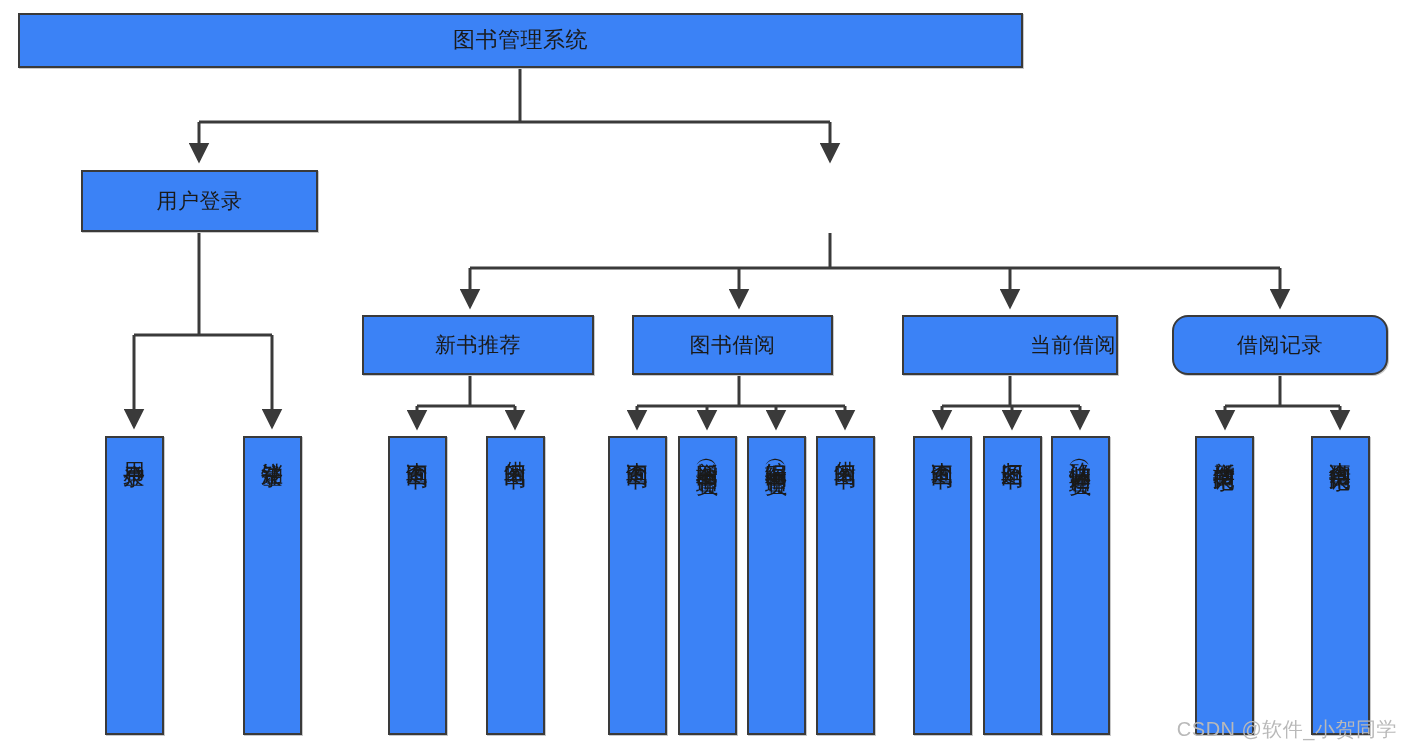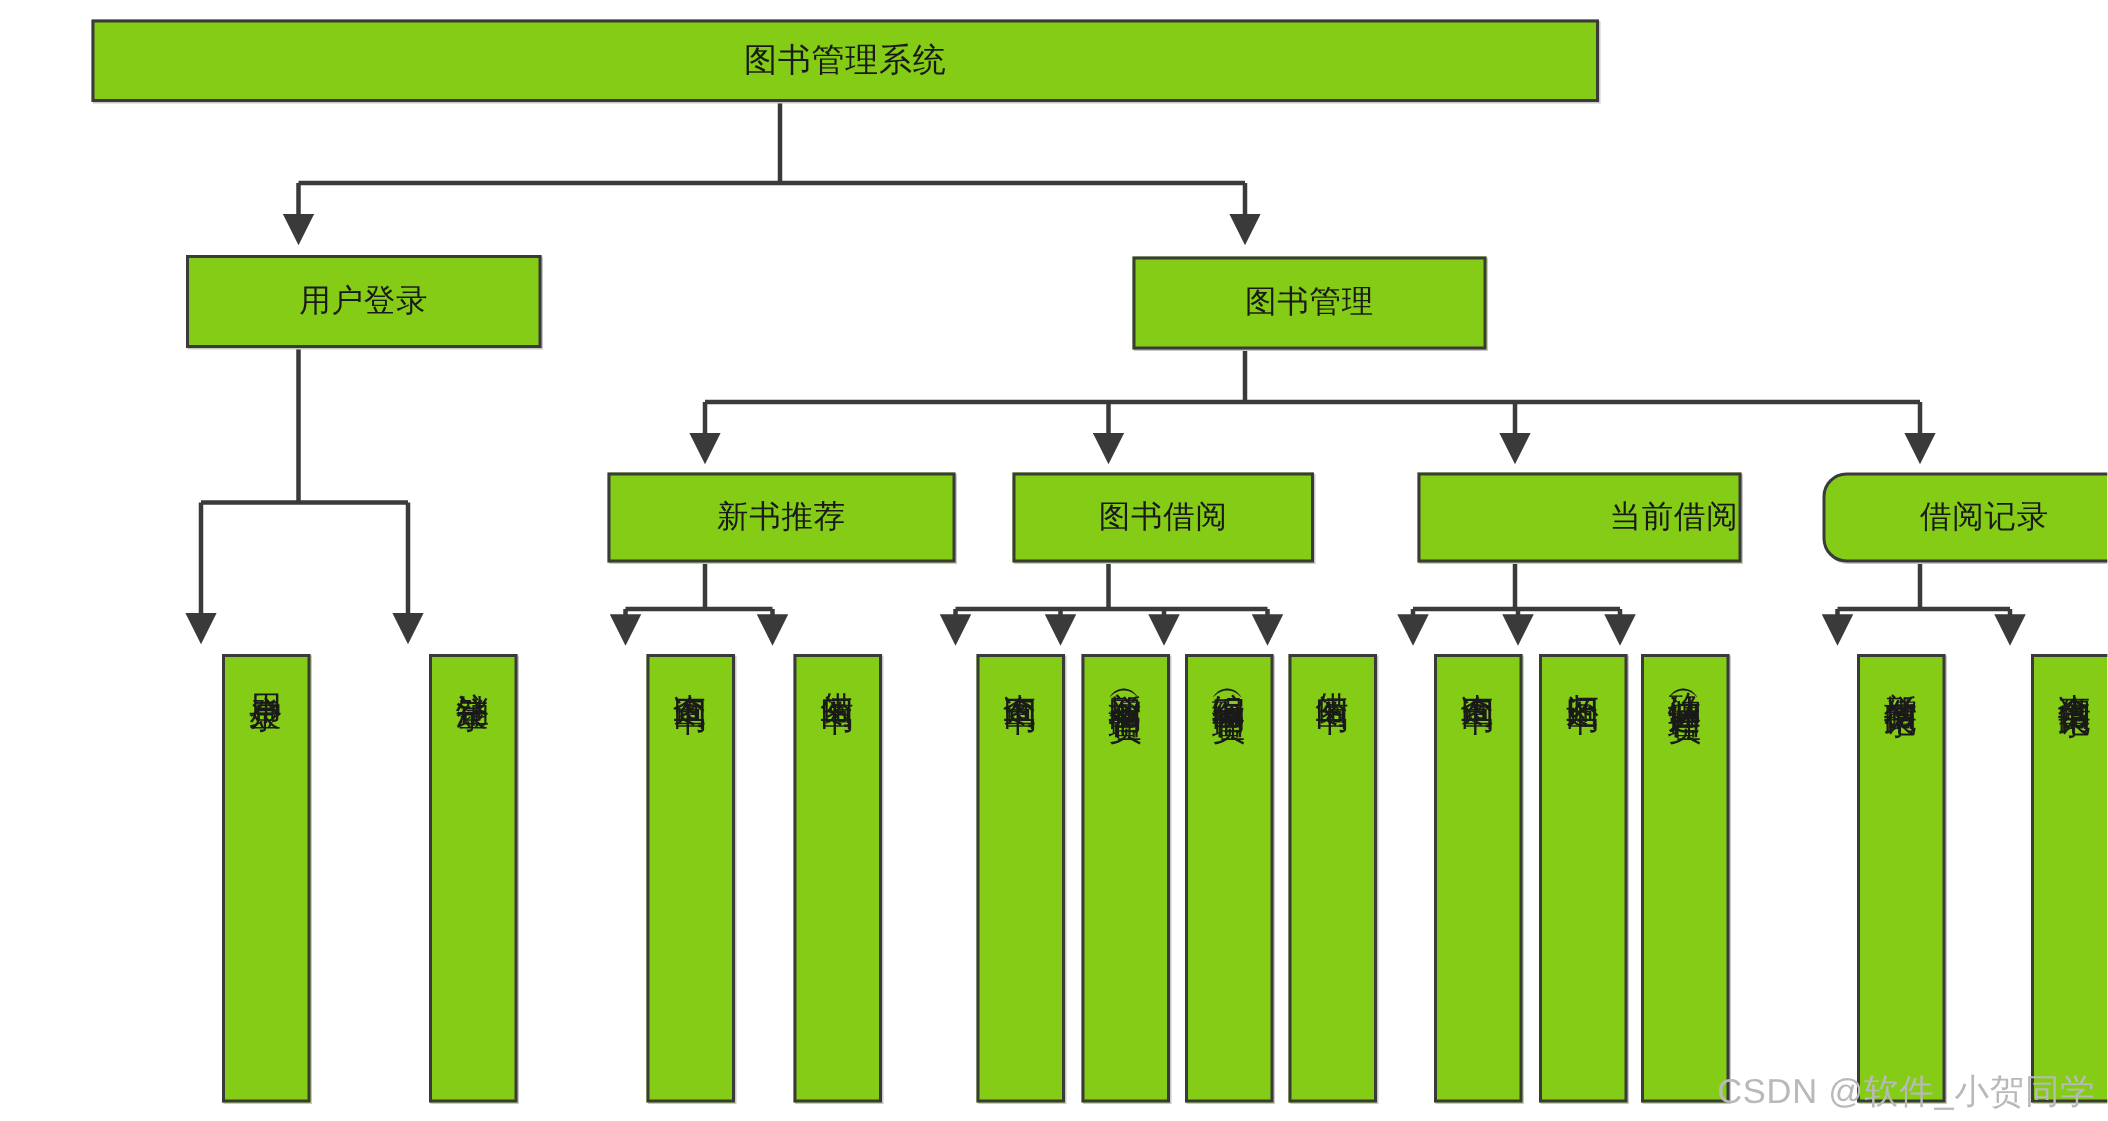--- a/index.html
+++ b/index.html
@@ -22,28 +22,27 @@
     position: absolute;
     left: 0;
     top: 0;
     width: 1405px;
     height: 747px;
     pointer-events: none;
   }
   .node {
     position: absolute;
     box-sizing: border-box;
-    background: #84cc16;
+    background: #3b82f6;
     border: 2px solid #3a3a3a;
     display: flex;
     align-items: center;
     justify-content: center;
     color: #1a1a1a;
     box-shadow: 1px 1px 0 #c9c9c9;
-    margin-left: 43px;
   }
   .node-label {
     display: block;
     text-align: center;
     line-height: 1.22;
     letter-spacing: 0.5px;
   }
   
   .node.h .node-label {
     font-size: 21px;
@@ -62,21 +61,21 @@
     text-orientation: upright;
     font-size: 22px;
     line-height: 1.05;
     letter-spacing: 2px;
     white-space: nowrap;
   }
   .watermark {
     position: absolute;
     right: 8px;
     bottom: 4px;
-    font-size: 23px;
+    font-size: 20px;
     color: #b9b9b9;
     letter-spacing: 0.5px;
     white-space: nowrap;
   }
 </style>
 </head>
 <body>
 
 <div id="diagram-root">
 
@@ -132,23 +131,20 @@
     </g>
   </svg>
 
   <div class="node h root" style="left:18px; top:13px; width:1005px; height:55px;">
     <span class="node-label">图书管理系统</span>
   </div>
 
   <div class="node h" style="left:81px; top:170px; width:237px; height:62px;">
     <span class="node-label">用户登录</span>
   </div>
-  <div class="node h" style="left:712px; top:171px; width:236px; height:62px;">
-    <span class="node-label">图书管理</span>
-  </div>
 
   <div class="node h" style="left:362px; top:315px; width:232px; height:60px;">
     <span class="node-label">新书推荐</span>
   </div>
   <div class="node h" style="left:632px; top:315px; width:201px; height:60px;">
     <span class="node-label">图书借阅</span>
   </div>
   <div class="node h" style="left:902px; top:315px; width:216px; height:60px;justify-content:flex-end;">
     <span class="node-label">当前借阅</span>
   </div>

